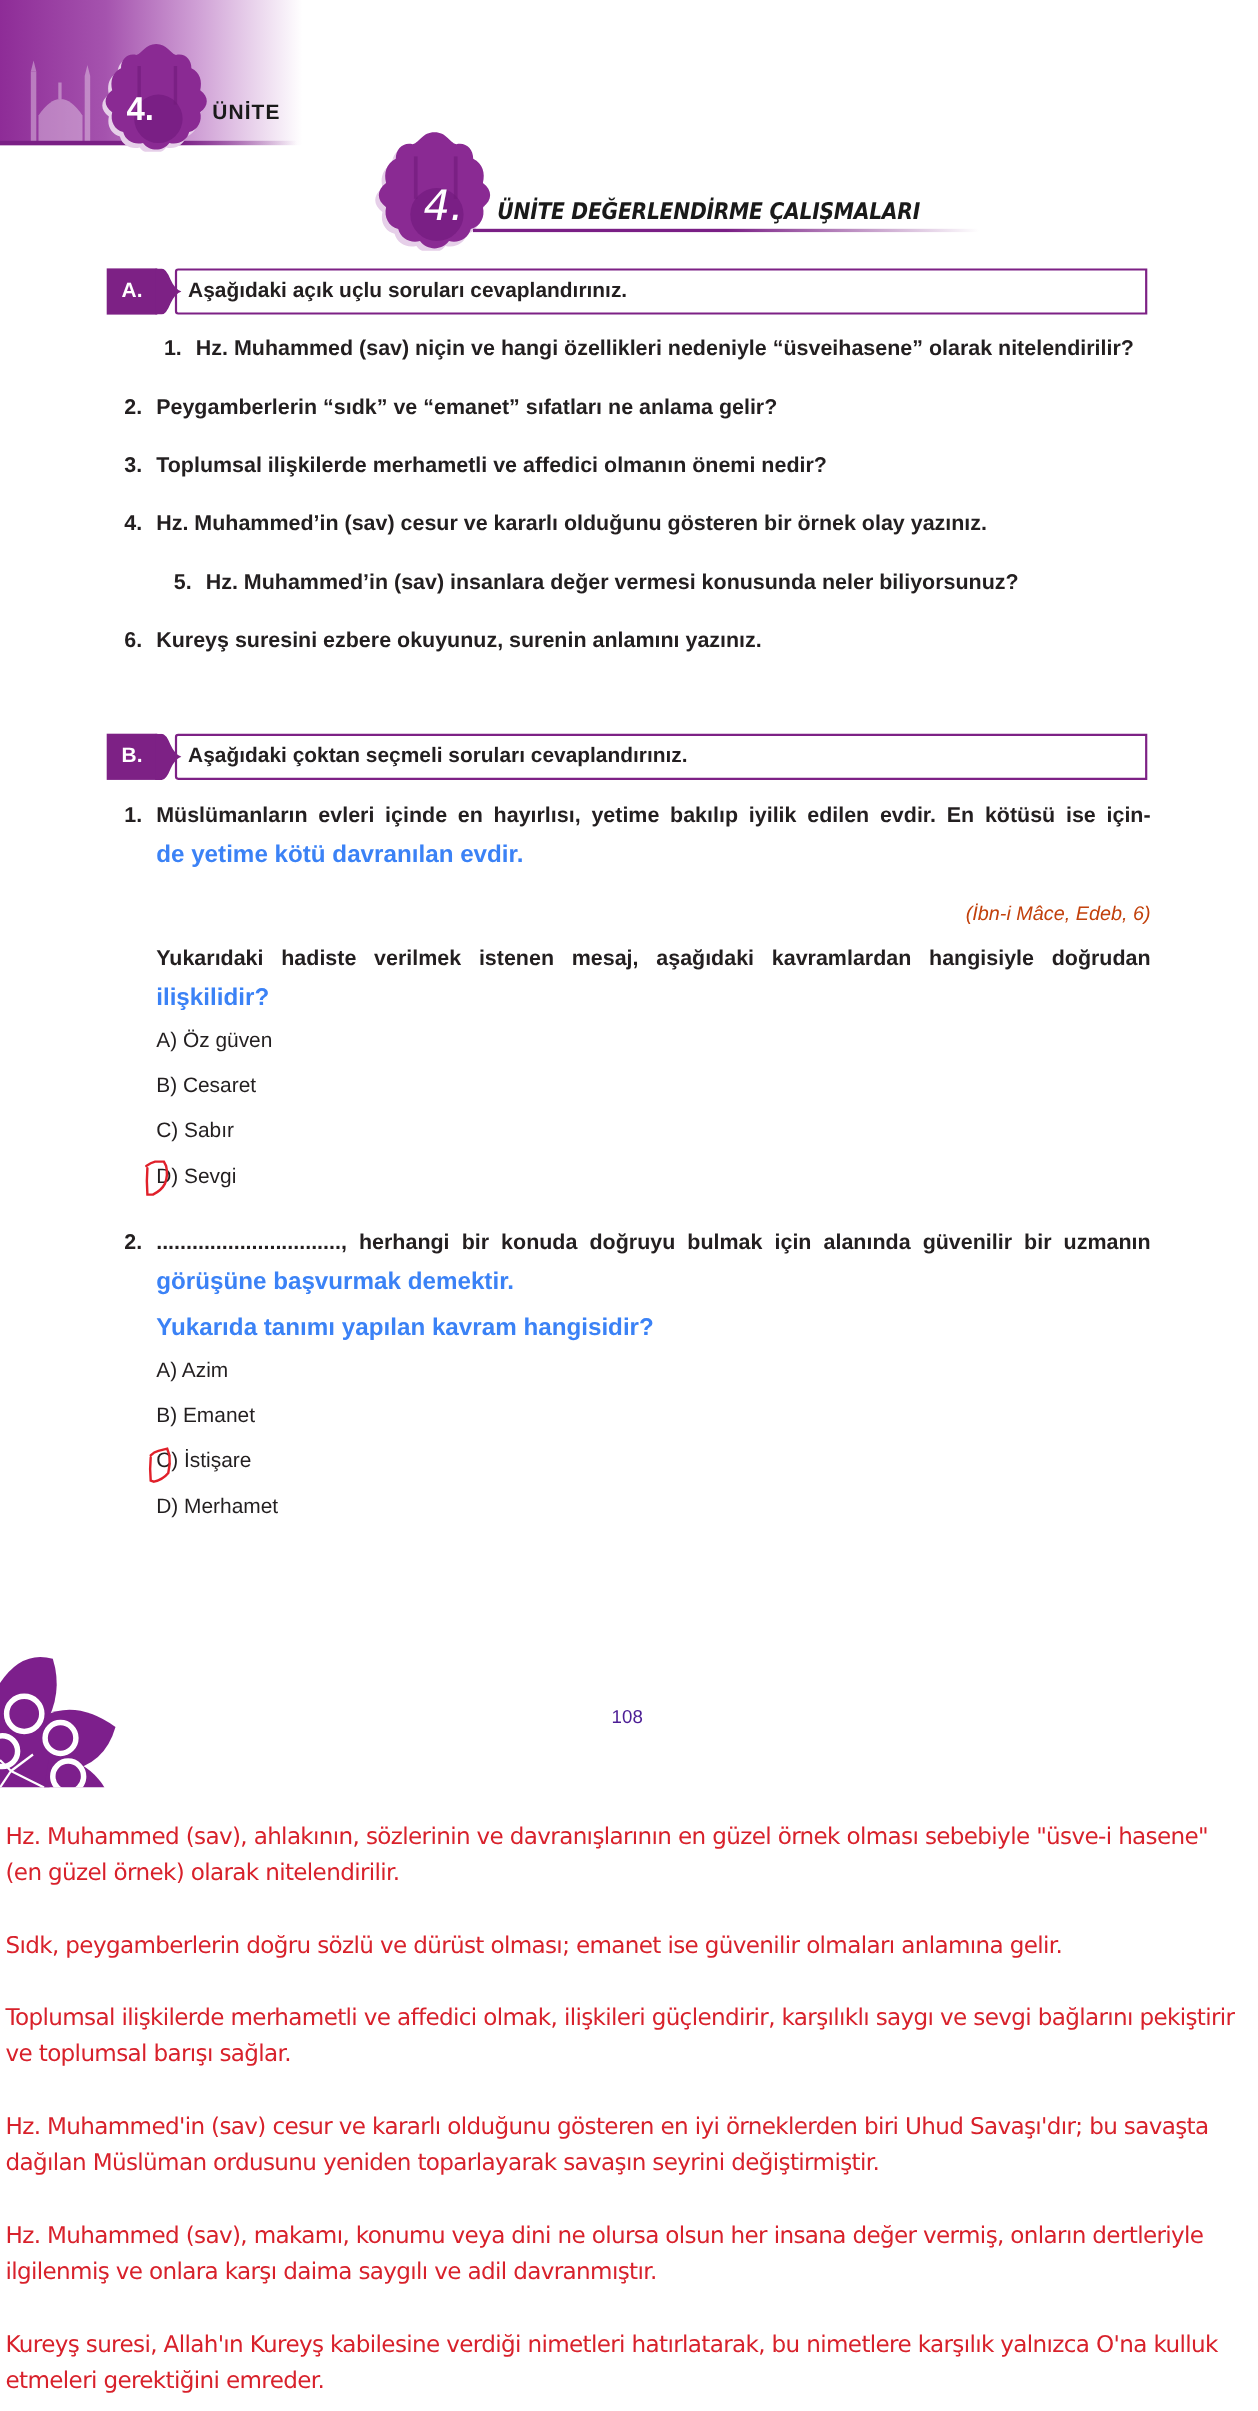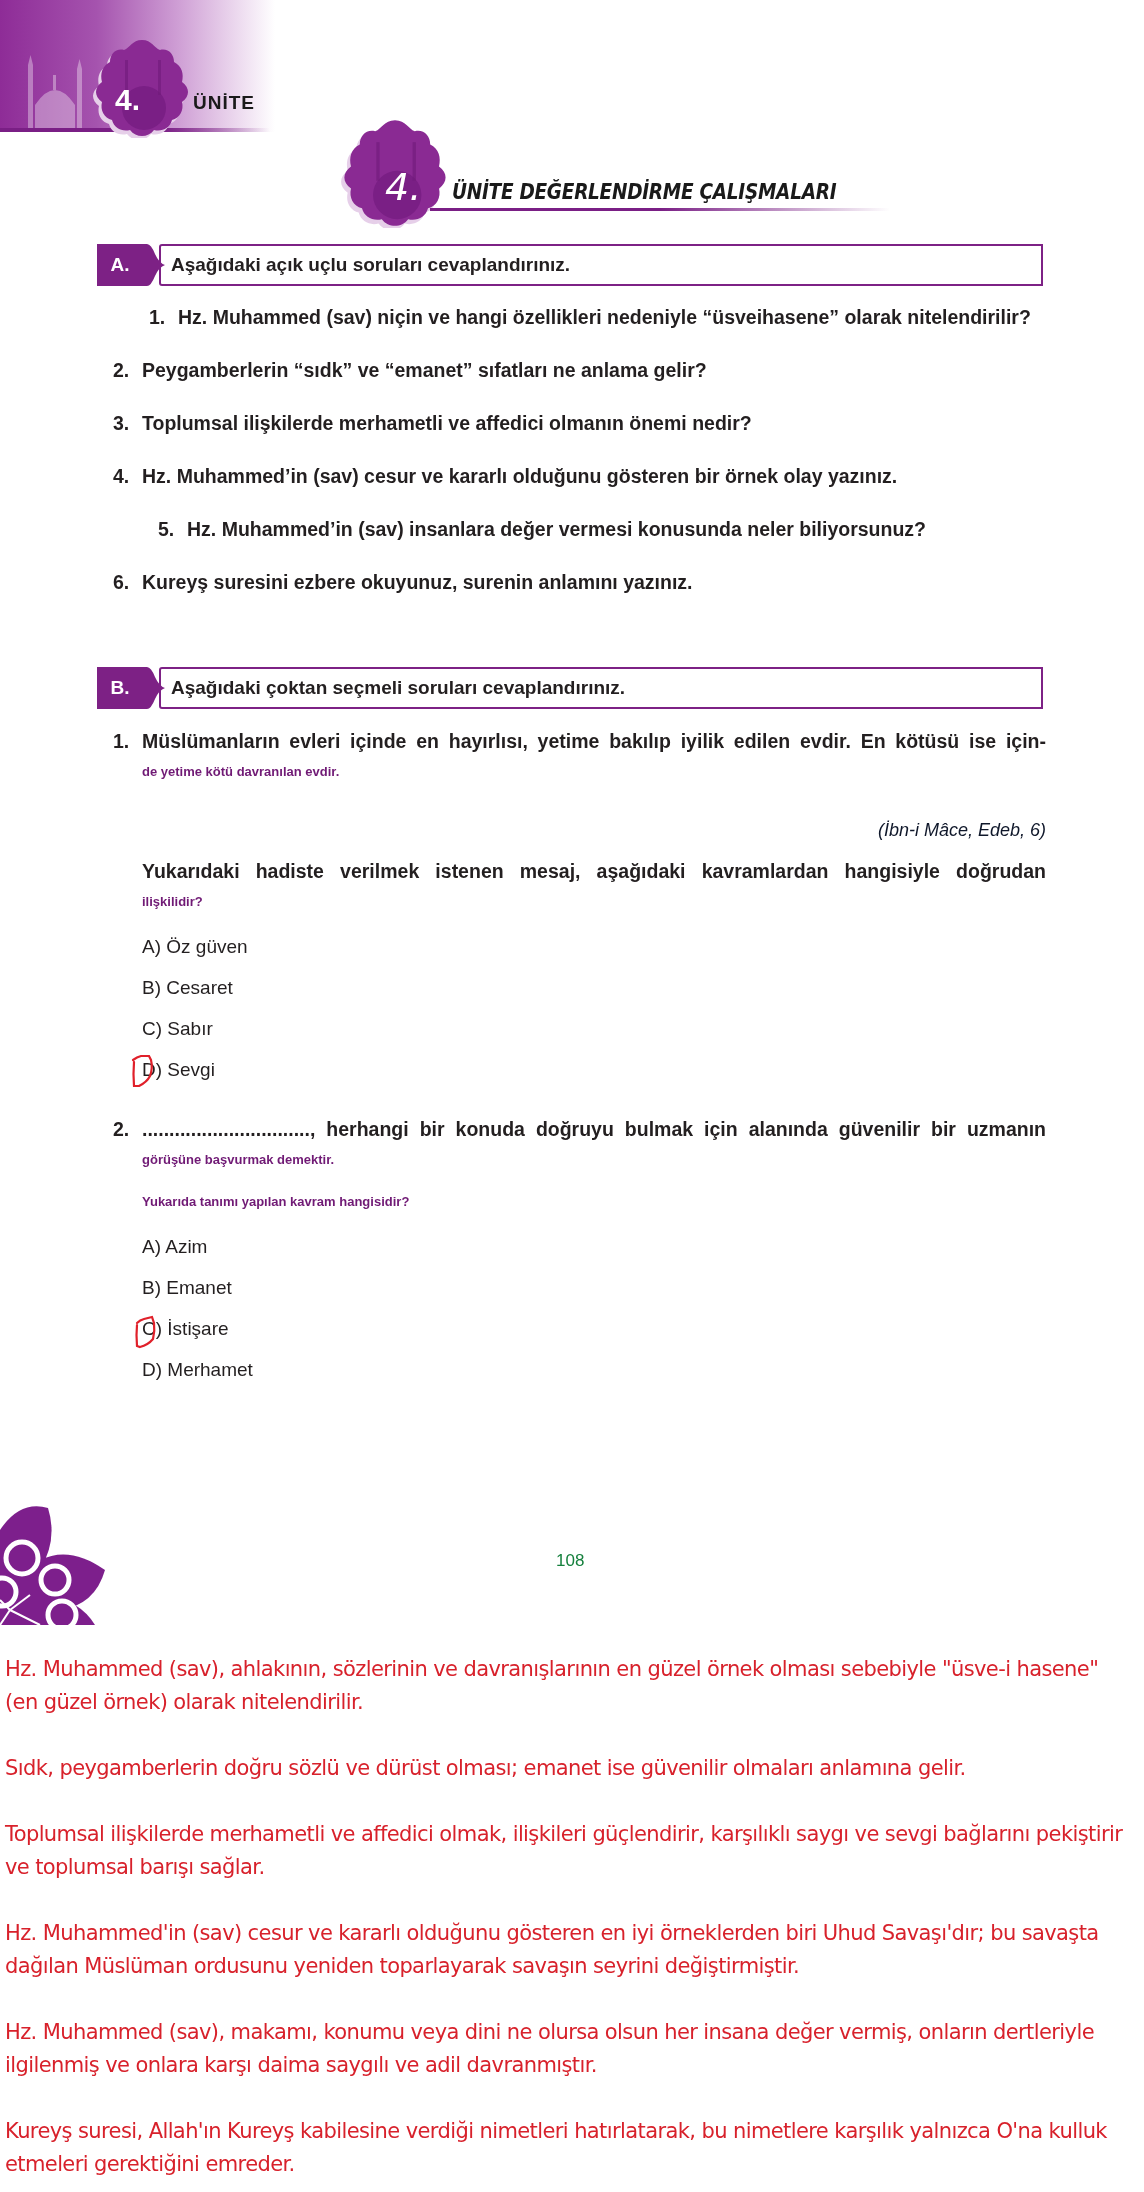--- a/index.html
+++ b/index.html
@@ -26,29 +26,29 @@
   .sec-tab { position: absolute; left: 0; top: 0; width: 46px; height: 42px; background: #7d2185;
     color: #fff; font-weight: 700; font-size: 19px; line-height: 42px; text-align: center; }
   .sec-frame { position: absolute; left: 62px; top: 0; right: 0; height: 38px;
     border: 2px solid #7d2185; border-radius: 3px 0 0 3px; }
   .sec-notch { position: absolute; left: 44px; top: 0; width: 24px; height: 42px; }
   .sec-text { position: absolute; left: 74px; top: 10px; font-weight: 700; font-size: 19px; color: #231f20; }
 
   
   .q { position: absolute; left: 113px; font-weight: 700; font-size: 19.5px; color: #231f20; white-space: nowrap; }
   .q .num { display: inline-block; width: 29px; }
-  .qtext { position: absolute; left: 142px; font-weight: 700; font-size: 13px; color: #701a75; white-space: nowrap; }
+  .qtext { position: absolute; left: 142px; font-weight: 700; font-size: 22px; color: #3b82f6; white-space: nowrap; }
   .just { position: absolute; left: 142px; width: 904px; font-weight: 700; font-size: 19.5px; text-align: justify; text-align-last: justify; }
-  .cite { position: absolute; right: 98px; font-style: italic; font-size: 18px; color: #0f172a; }
+  .cite { position: absolute; right: 98px; font-style: italic; font-size: 18px; color: #c2410c; }
   .opt { position: absolute; left: 142px; font-size: 19px; color: #231f20; }
   .mark { position: absolute; width: 28px; height: 34px; }
 
   
   .flower { left: 0; top: 1500px; width: 112px; height: 125px; }
-  .page-num { left: 556px; top: 1551px; font-size: 17px; color: #15803d; }
+  .page-num { left: 556px; top: 1551px; font-size: 17px; color: #4c1d95; }
 
   
   .ans { position: absolute; left: 5px; width: 1130px; font-family: "DejaVu Sans", sans-serif;
     font-size: 21px; line-height: 33px; color: #d8212b; letter-spacing: -0.6px; }
 </style>
 </head>
 <body>
 
 <div class="abs top-grad"></div>
 <svg class="abs mosque" viewBox="0 0 60 75">

